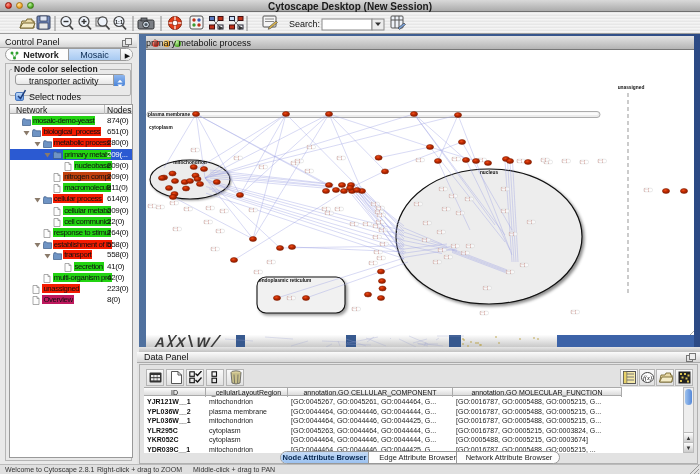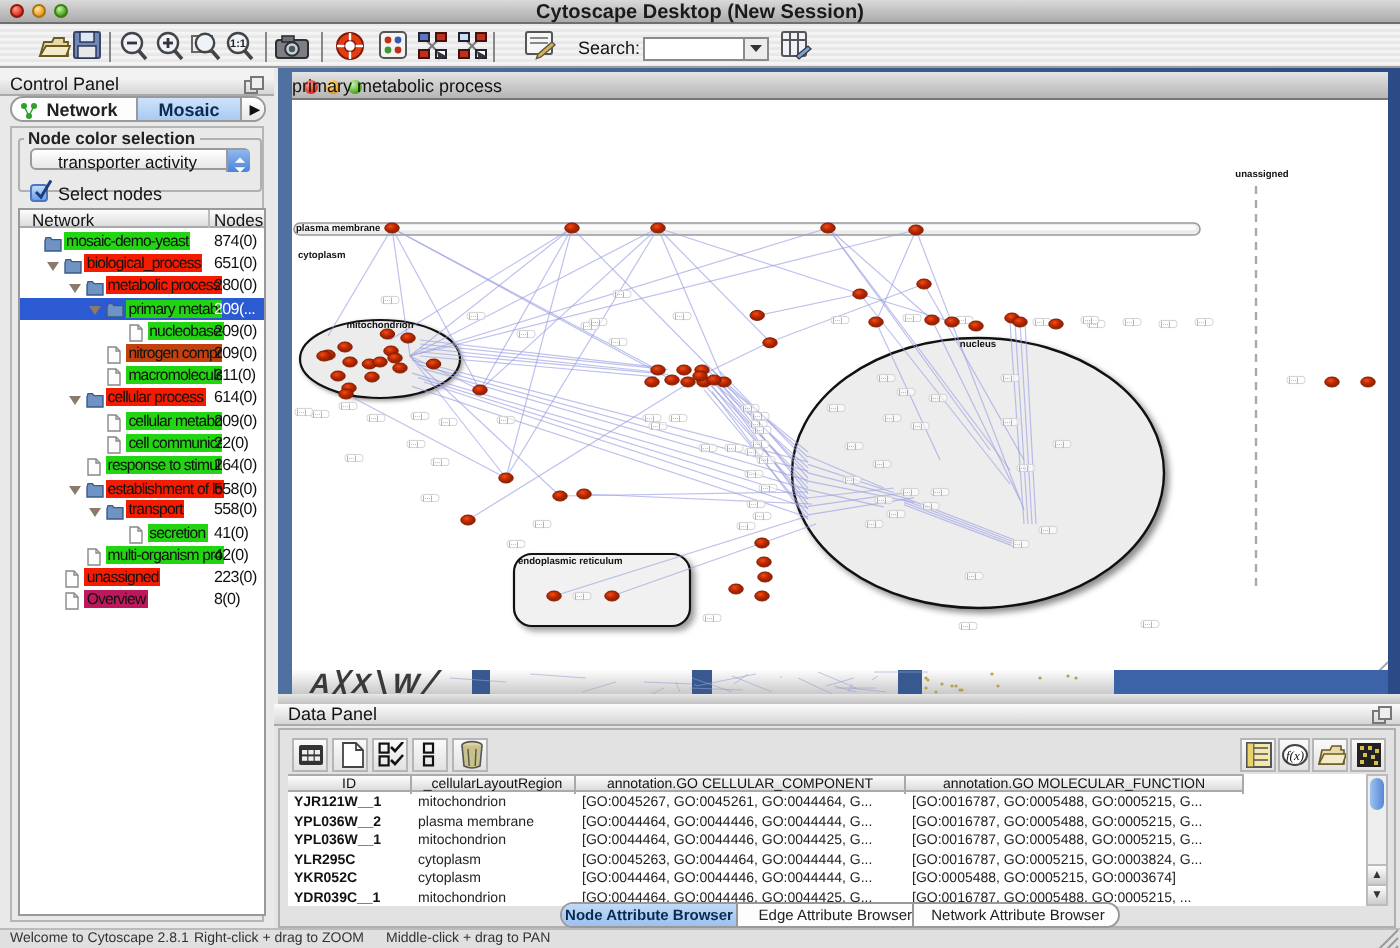--- a/index.html
+++ b/index.html
@@ -518,21 +518,21 @@
  <div class="ab" style="left:5px;top:14px;width:128px;height:13px;border:1px solid #9a9a9a;border-radius:7px;background:#fdfdfd;overflow:hidden">
   <div class="ab" style="left:0;top:0;width:62px;height:13px;font-size:9px;font-weight:bold;color:#222;text-align:center;line-height:12px">
    <svg style="position:absolute;left:4px;top:2px" width="9" height="9">
             <circle cx="2" cy="2" r="1.5" fill="#2fa02f"></circle>
             <circle cx="7" cy="2" r="1.5" fill="#2fa02f"></circle>
             <circle cx="4.5" cy="7" r="1.5" fill="#2fa02f"></circle>
             <line x1="2" y1="2" x2="4.5" y2="7" stroke="#2fa02f" stroke-width="0.7"></line>
             <line x1="7" y1="2" x2="4.5" y2="7" stroke="#2fa02f" stroke-width="0.7"></line>
           </svg>
    <span style="margin-left:8px">Network</span></div>
-  <div class="ab" style="left:62px;top:0;width:52px;height:14px;background:linear-gradient(#cfe2fa,#9ec4f0);border-left:1px solid #9a9a9a;font-size:9px;font-weight:bold;color:#0a2a52;text-align:center;line-height:12px">Mosaic</div>
+  <div class="ab" style="left:62px;top:0;width:52px;height:14px;background:linear-gradient(#cfe2fa,#9ec4f0);border-left:1px solid #9a9a9a;font-size:9px;font-weight:normal;color:#0a2a52;text-align:center;line-height:12px">Mosaic</div>
   <div class="ab" style="left:114px;top:0;width:14px;height:13px;border-left:1px solid #9a9a9a;background:linear-gradient(#fff,#e3e3e3);text-align:center;font-size:7px;line-height:13px;color:#111">▶</div>
  </div>
 
  <div class="ab" style="left:5px;top:29px;width:127px;height:398px;border:1px solid #b5b5b5;background:#e9e9e9">
   <fieldset style="position:absolute;left:3px;top:0px;width:122px;height:32px;border:1px solid #b0b0b0;border-radius:2px">
    <legend style="font-size:8.5px;font-weight:bold;color:#222;margin-left:2px;padding:0 2px">Node color selection</legend>
   </fieldset>
   <div class="ab" style="left:9px;top:10px;width:110px;height:11px;background:linear-gradient(#fff,#e7e7e7);border:1px solid #9a9a9a;border-radius:3px">
    <div class="ab" style="left:13px;top:0.5px;font-size:8.5px;color:#111">transporter activity</div>
    <div class="ab" style="left:97px;top:-0.5px;width:12px;height:11px;background:linear-gradient(#8fb7ef,#4a84d8);border-left:1px solid #9a9a9a;border-radius:0 2px 2px 0">

